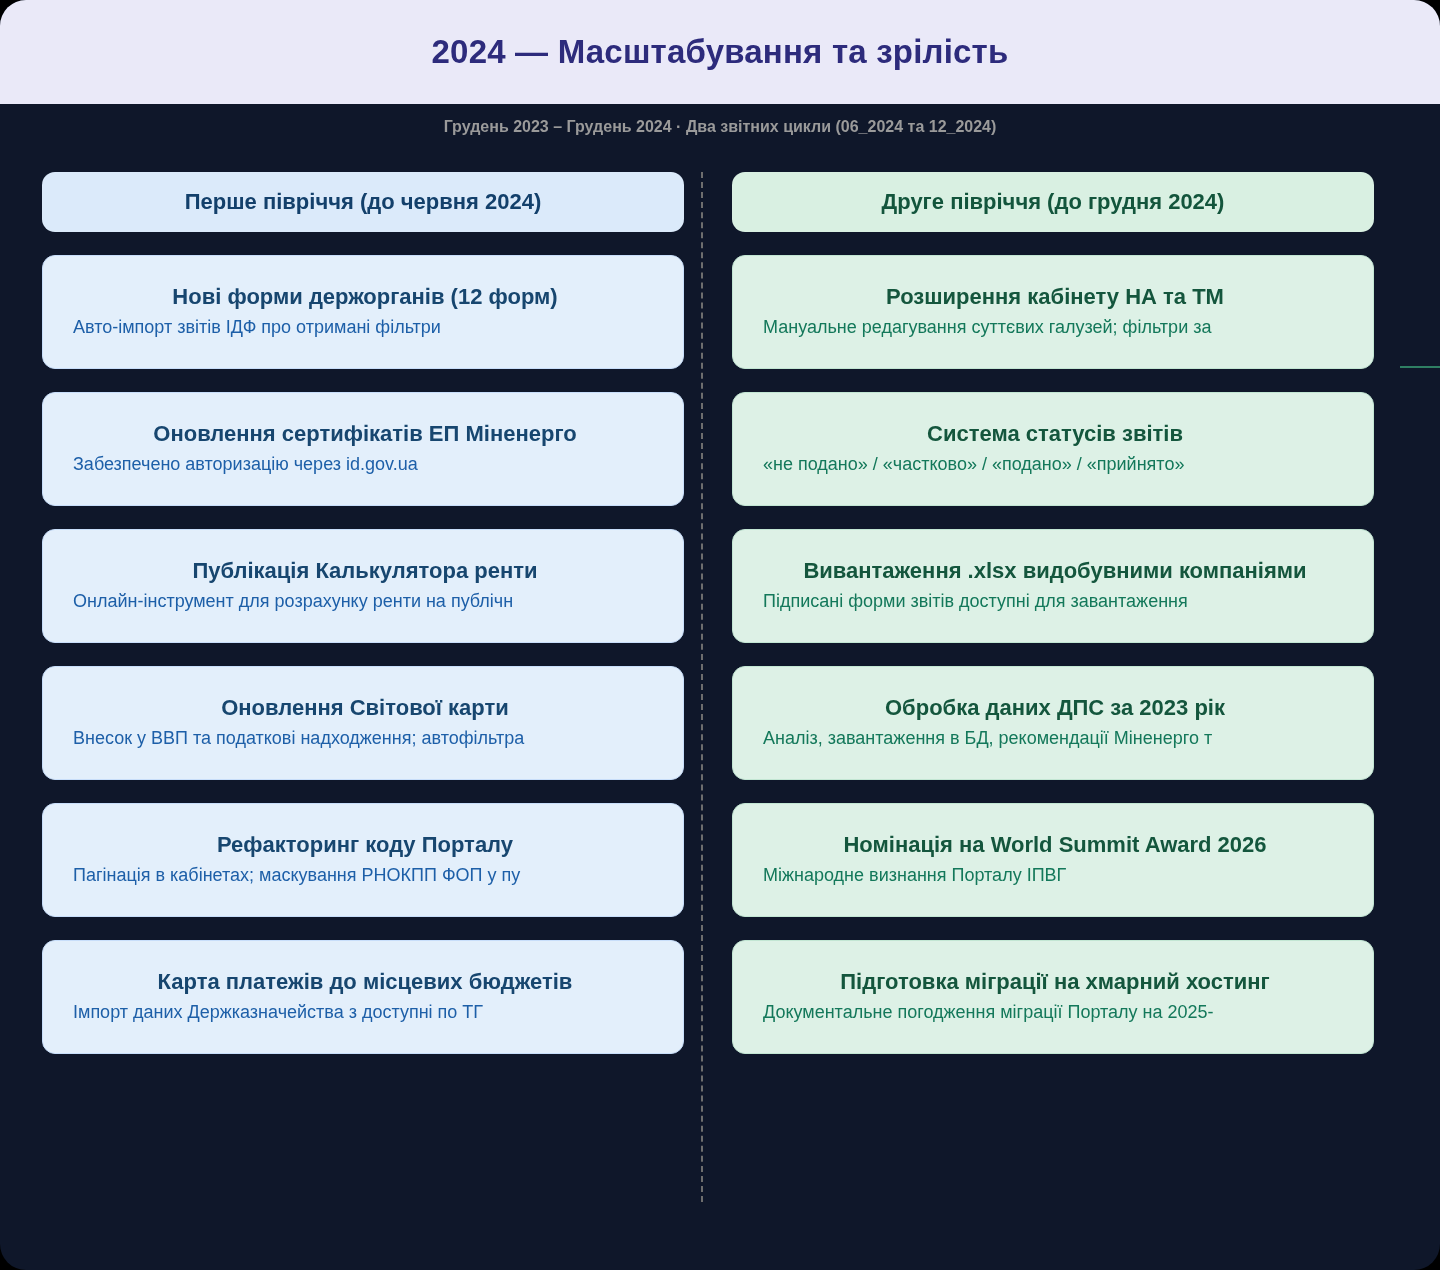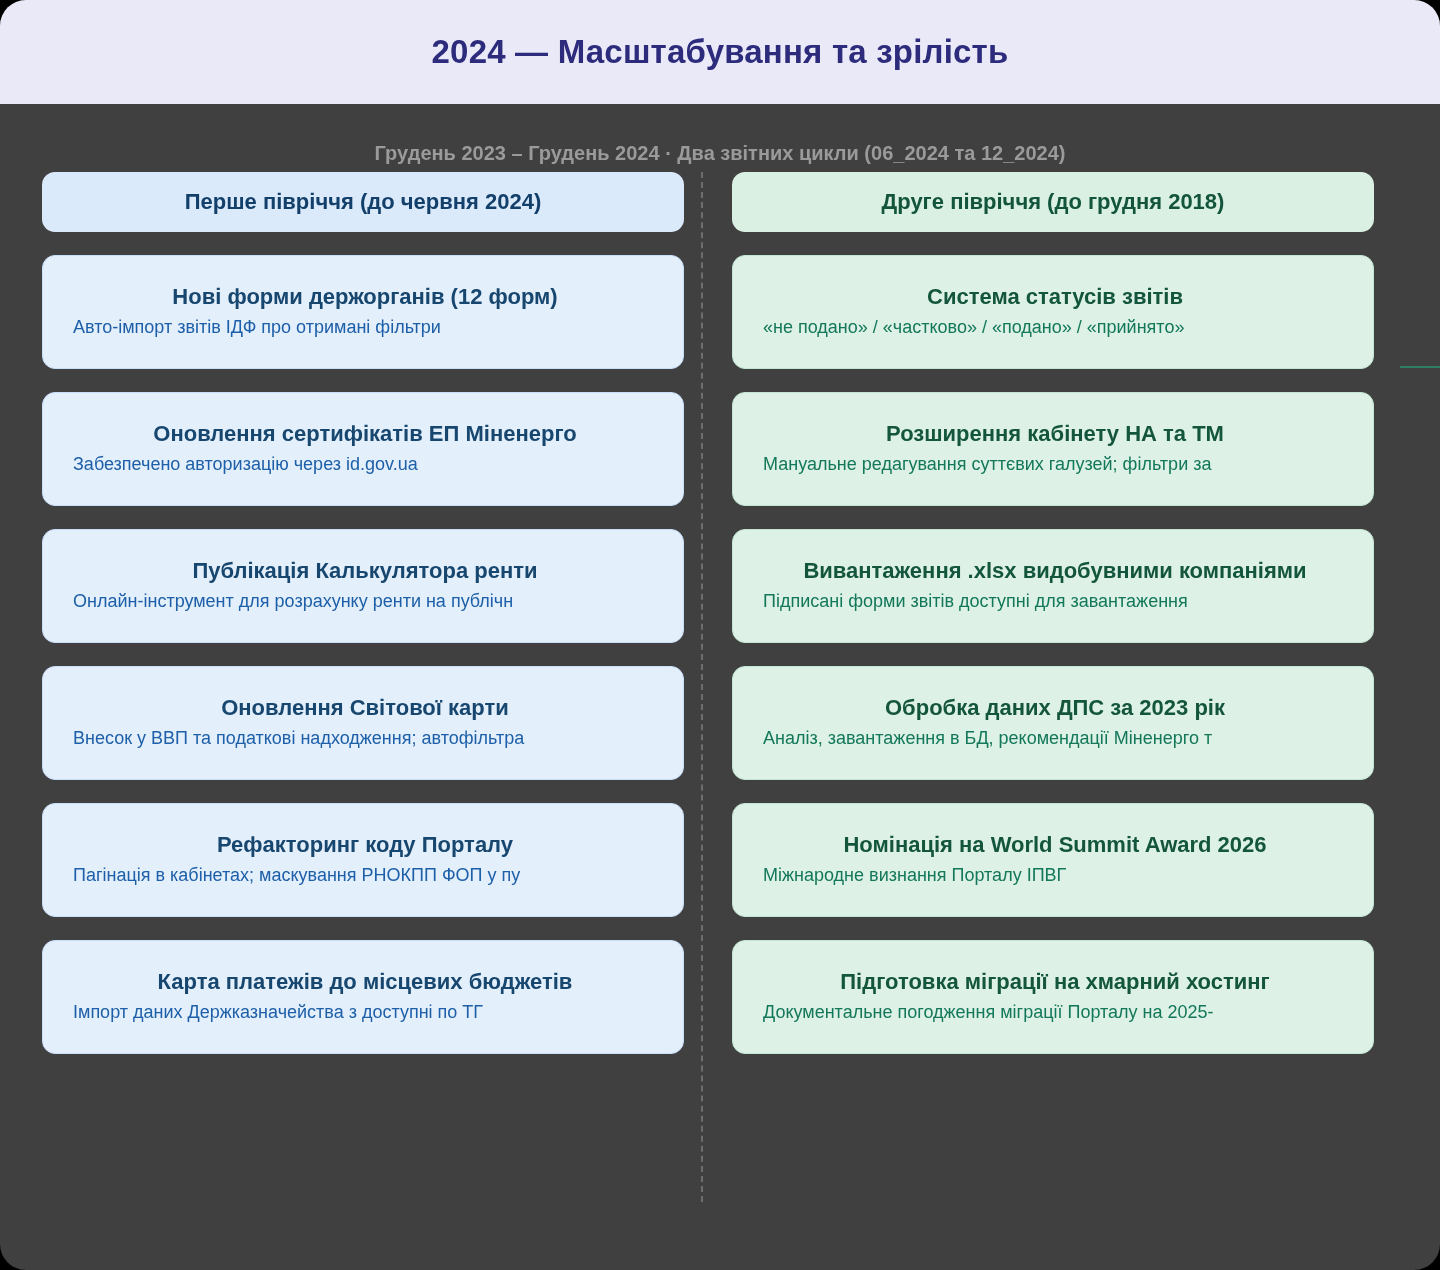--- a/index.html
+++ b/index.html
@@ -12,21 +12,21 @@
     height: 1270px;
     font-family: "Liberation Sans", sans-serif;
     overflow: hidden;
     position: relative;
   }
 
   .page {
     position: relative;
     width: 1440px;
     height: 1270px;
-    background: #404040;
+    background: #0f172a;
     border-radius: 26px;
     overflow: hidden;
   }
 
   
   .header-band {
     position: absolute;
     left: 0;
     top: 0;
     width: 1440px;
@@ -42,24 +42,23 @@
     color: #2d2b7c;
     letter-spacing: 0.2px;
   }
 
   .subtitle {
     position: absolute;
     top: 118px;
     left: 0;
     width: 1440px;
     text-align: center;
-    font-size: 20px;
+    font-size: 16px;
     color: #9a9a9a;
     font-weight: bold;
-    margin-top: 24px;
   }
 
   
   .columns {
     position: absolute;
     top: 172px;
     left: 42px;
     width: 1360px;
     display: flex;
     gap: 48px;
@@ -182,31 +181,31 @@
         <div class="t">Рефакторинг коду Порталу</div>
         <div class="d">Пагінація в кабінетах; маскування РНОКПП ФОП у пу</div>
       </div>
       <div class="card blue">
         <div class="t">Карта платежів до місцевих бюджетів</div>
         <div class="d">Імпорт даних Держказначейства з доступні по ТГ</div>
       </div>
     </div>
 
     <div class="col">
-      <div class="col-head right">Друге півріччя (до грудня 2018)</div>
-
+      <div class="col-head right">Друге півріччя (до грудня 2024)</div>
+
+      <div class="card green">
+        <div class="t">Розширення кабінету НА та ТМ</div>
+        <div class="d">Мануальне редагування суттєвих галузей; фільтри за</div>
+      </div>
       <div class="card green">
         <div class="t">Система статусів звітів</div>
         <div class="d">«не подано» / «частково» / «подано» / «прийнято»</div>
       </div>
       <div class="card green">
-        <div class="t">Розширення кабінету НА та ТМ</div>
-        <div class="d">Мануальне редагування суттєвих галузей; фільтри за</div>
-      </div>
-      <div class="card green">
         <div class="t">Вивантаження .xlsx видобувними компаніями</div>
         <div class="d">Підписані форми звітів доступні для завантаження</div>
       </div>
       <div class="card green">
         <div class="t">Обробка даних ДПС за 2023 рік</div>
         <div class="d">Аналіз, завантаження в БД, рекомендації Міненерго т</div>
       </div>
       <div class="card green">
         <div class="t">Номінація на World Summit Award 2026</div>
         <div class="d">Міжнародне визнання Порталу ІПВГ</div>

